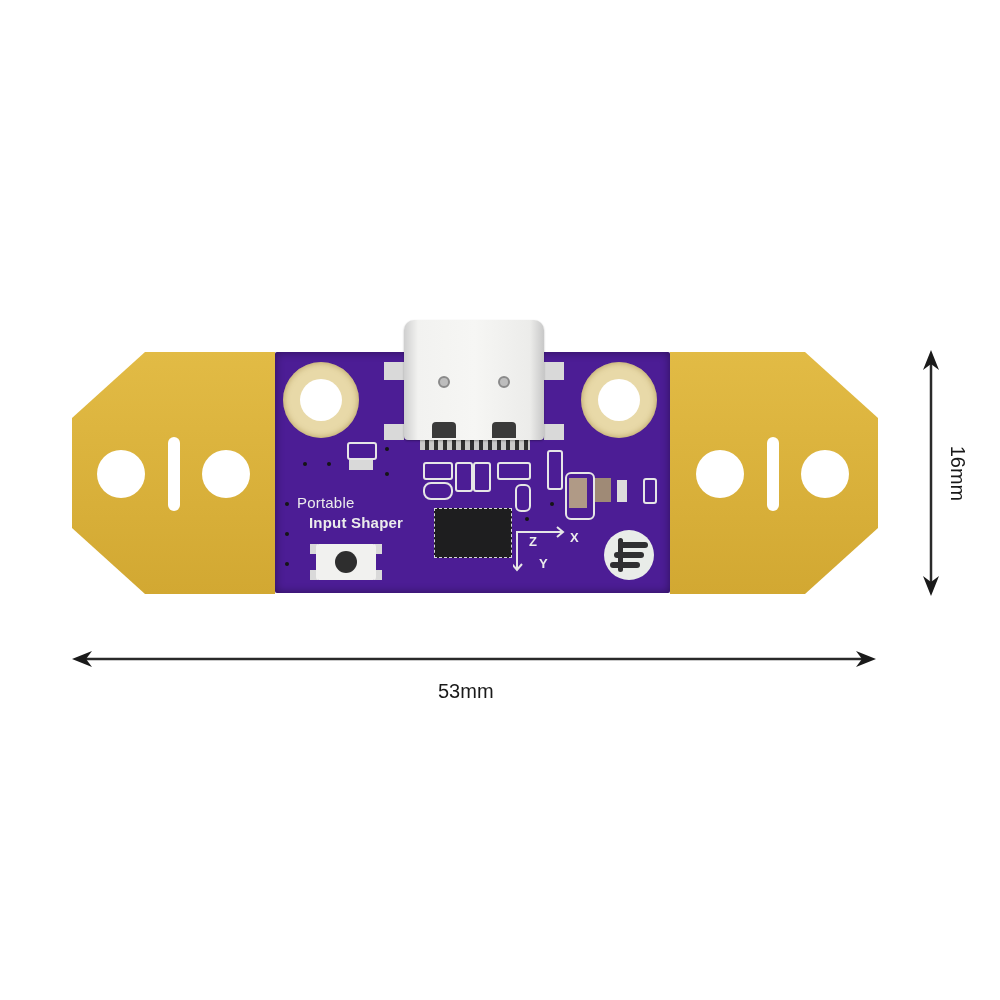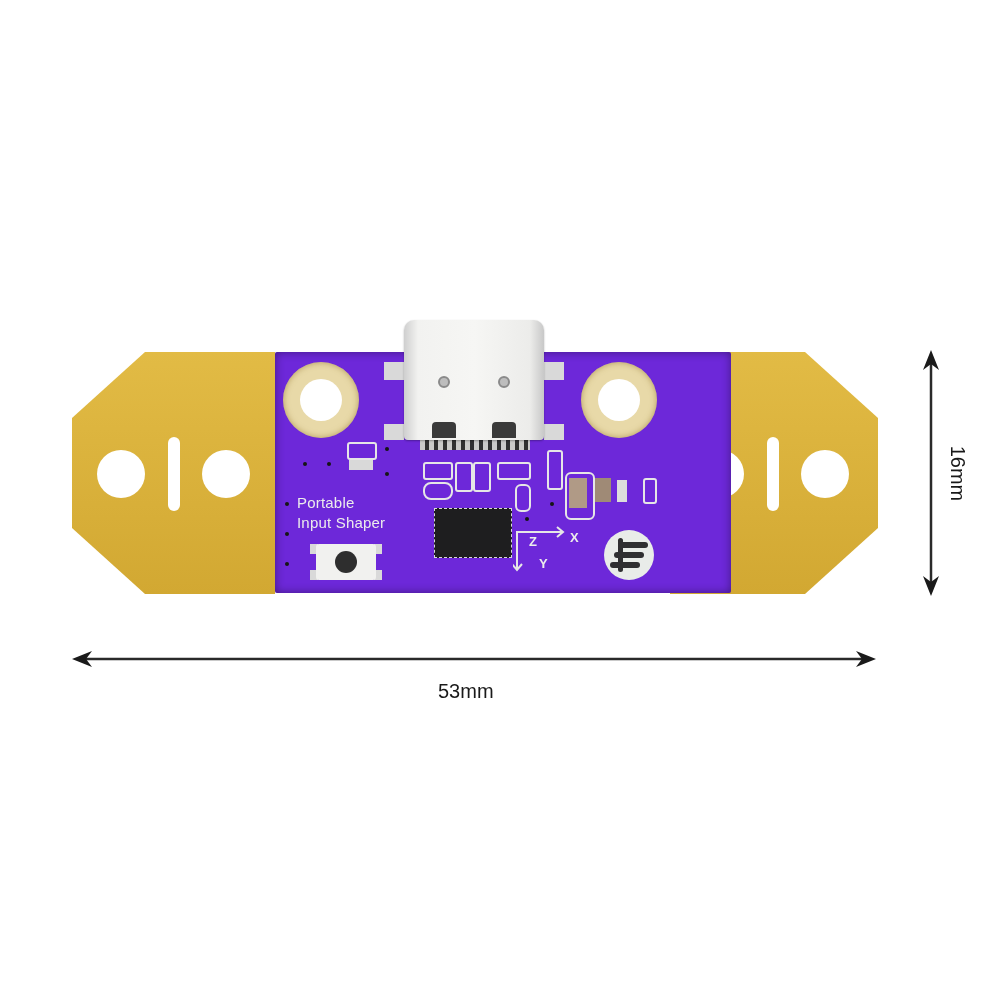--- a/index.html
+++ b/index.html
@@ -1,21 +1,21 @@
 <!DOCTYPE html>
 <html><head>
 <meta charset="utf-8">
 <style>
   html, body { margin:0; padding:0; background:#ffffff; }
   body { width:1000px; height:1000px; position:relative; overflow:hidden; font-family:"Liberation Sans", sans-serif; }
   .abs { position:absolute; }
   
   #carrier { left:0; top:0; width:1000px; height:1000px; }
   
-  #module { left:275px; top:352px; width:456px; height:241px; background:#6d28d9; border-radius:2px;
+  #module { left:275px; top:352px; width:395px; height:241px; background:#4c1d95; border-radius:2px;
             box-shadow: inset 0 0 10px rgba(0,0,0,0.4); }
   .ring { position:absolute; width:76px; height:76px; border-radius:50%; background:#e8d9a8;
           box-shadow: inset 0 0 6px rgba(140,110,40,0.6); }
   .ring .hole { position:absolute; left:17px; top:17px; width:42px; height:42px; border-radius:50%; background:#ffffff; }
   .silk { position:absolute; border:2px solid #e6e6e6; border-radius:3px; }
   .pad { position:absolute; background:#d9d9d9; }
   .via { position:absolute; width:4px; height:4px; border-radius:50%; background:#151515; }
   #usb { left:404px; top:320px; width:140px; height:120px; background:linear-gradient(90deg,#cfcfcf 0%,#f2f2f0 10%,#f6f6f4 50%,#ececea 90%,#c8c8c8 100%);
          border-radius:10px 10px 4px 4px; box-shadow:0 1px 2px rgba(0,0,0,0.3); }
   #usb .dot { position:absolute; width:8px; height:8px; border-radius:50%; background:#bdbdbd; border:2px solid #8a8a8a; }
@@ -90,21 +90,21 @@
   <div class="via" style="left:52px;top:110px;"></div>
   <div class="via" style="left:10px;top:150px;"></div>
   <div class="via" style="left:10px;top:180px;"></div>
   <div class="via" style="left:10px;top:210px;"></div>
   <div class="via" style="left:110px;top:95px;"></div>
   <div class="via" style="left:110px;top:120px;"></div>
   <div class="via" style="left:250px;top:165px;"></div>
   <div class="via" style="left:275px;top:150px;"></div>
 
   <div class="label" style="left:22px;top:142px;">Portable</div>
-  <div class="label" style="left:22px;top:162px;font-weight:normal;">Input Shaper</div>
+  <div class="label" style="left:34px;top:162px;font-weight:bold;">Input Shaper</div>
 
   <svg class="abs" style="left:238px;top:172px;" width="60" height="50">
     <polyline points="4,46 4,8 50,8" fill="none" stroke="#e6e6e6" stroke-width="2"></polyline>
     <polyline points="44,3 50,8 44,13" fill="none" stroke="#e6e6e6" stroke-width="2"></polyline>
     <polyline points="-1,40 4,46 9,40" fill="none" stroke="#e6e6e6" stroke-width="2"></polyline>
   </svg>
   <div class="axis-text" style="left:295px;top:178px;">X</div>
   <div class="axis-text" style="left:254px;top:182px;">Z</div>
   <div class="axis-text" style="left:264px;top:204px;">Y</div>
 </div>

